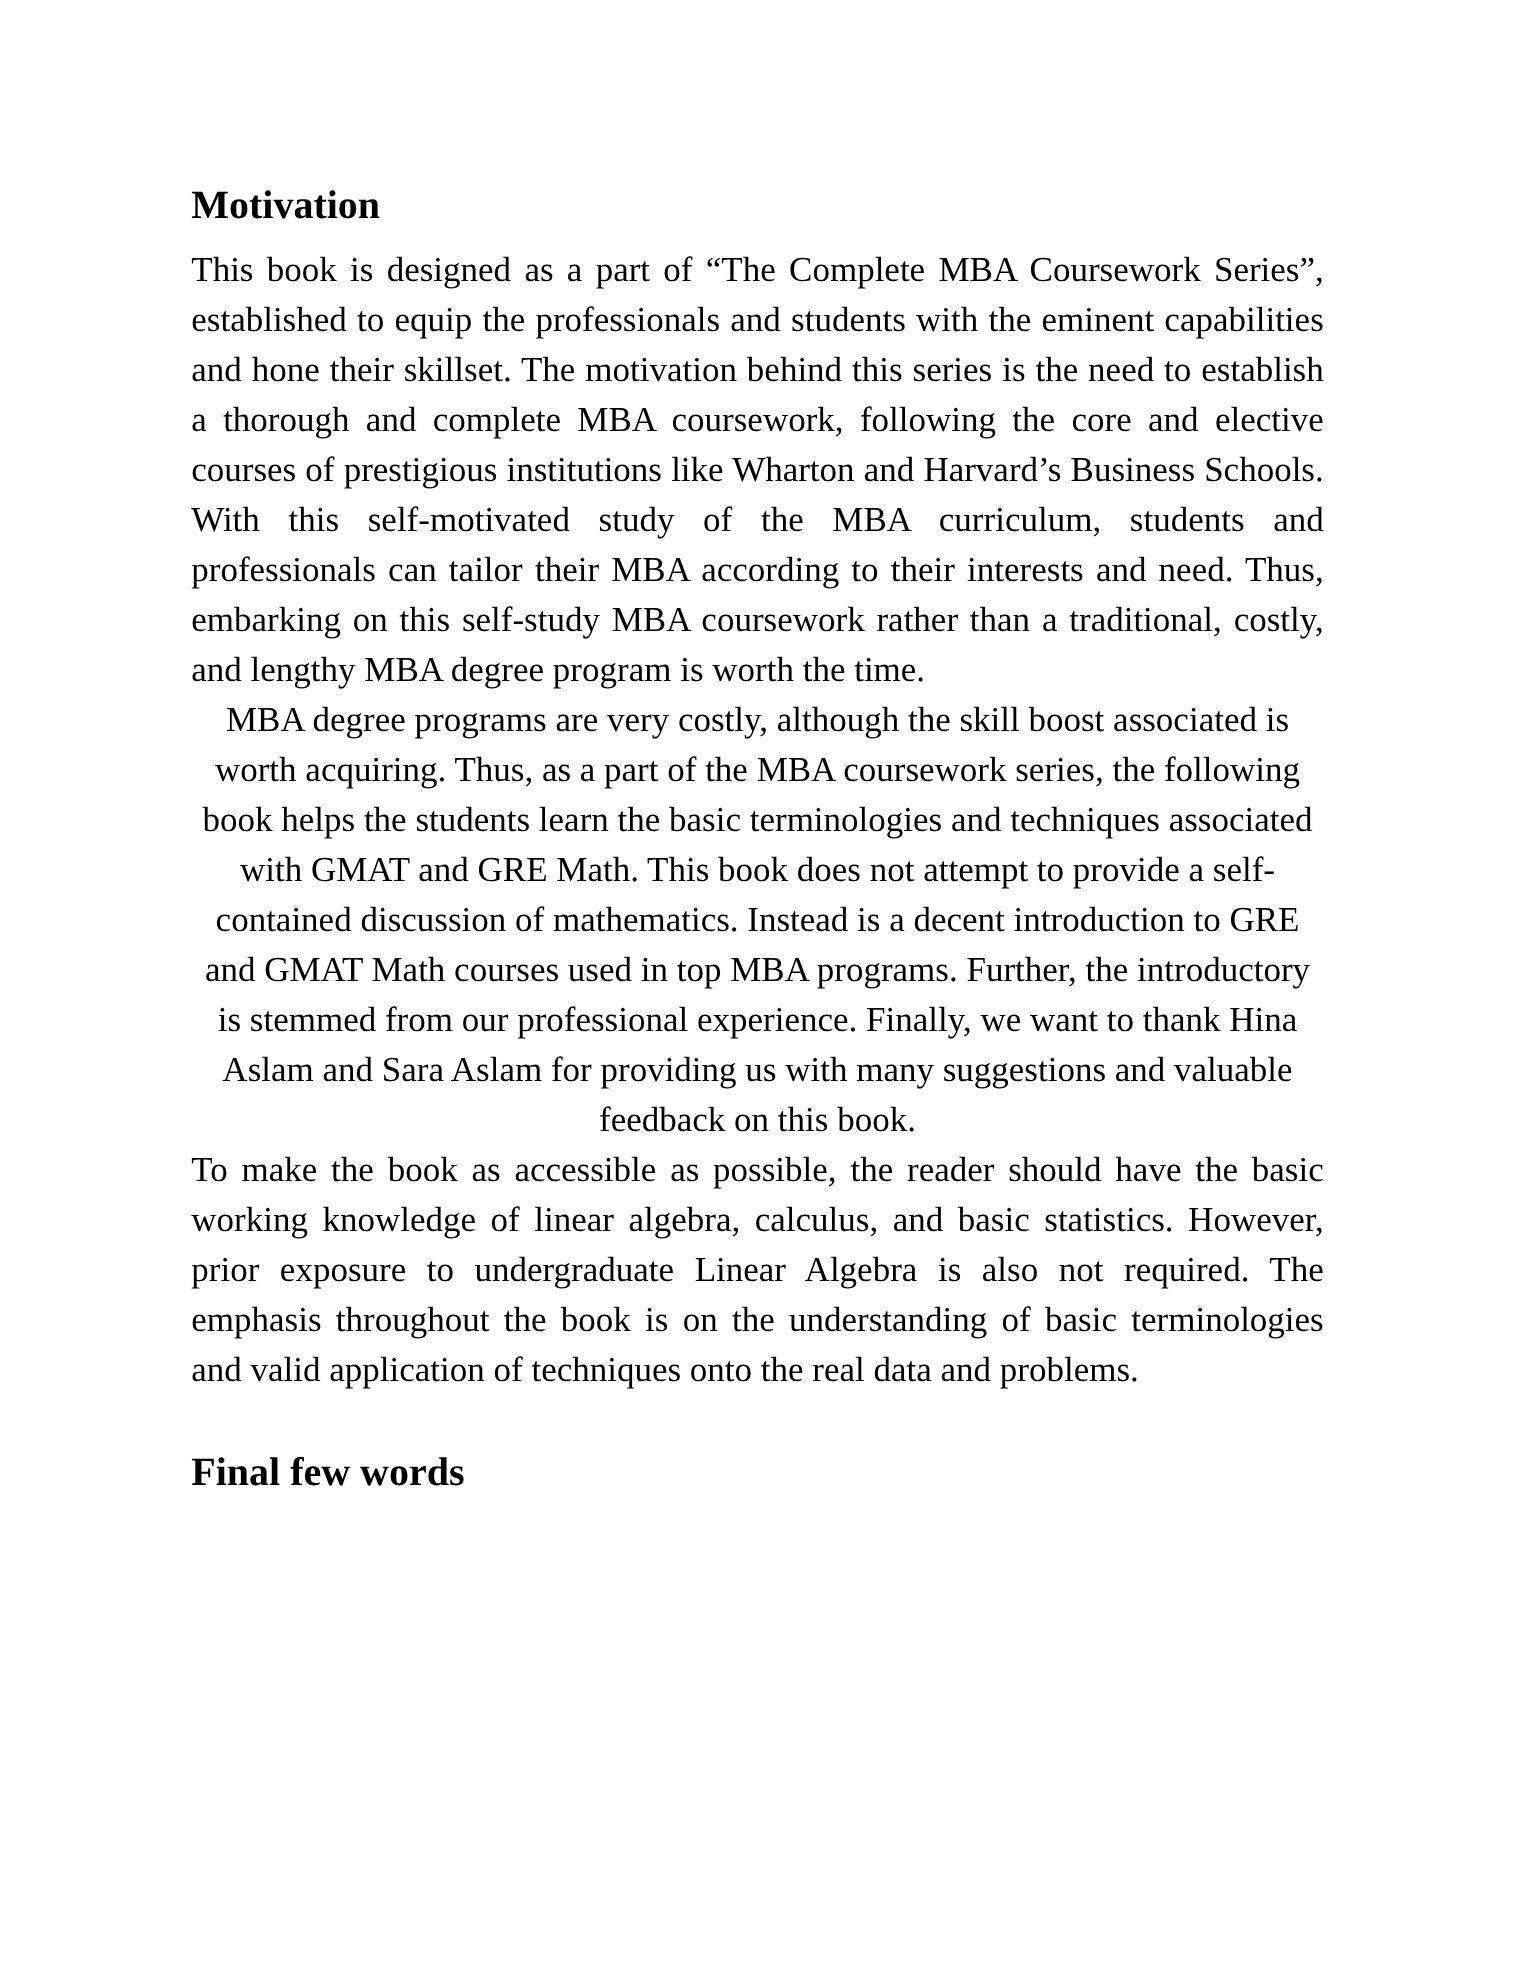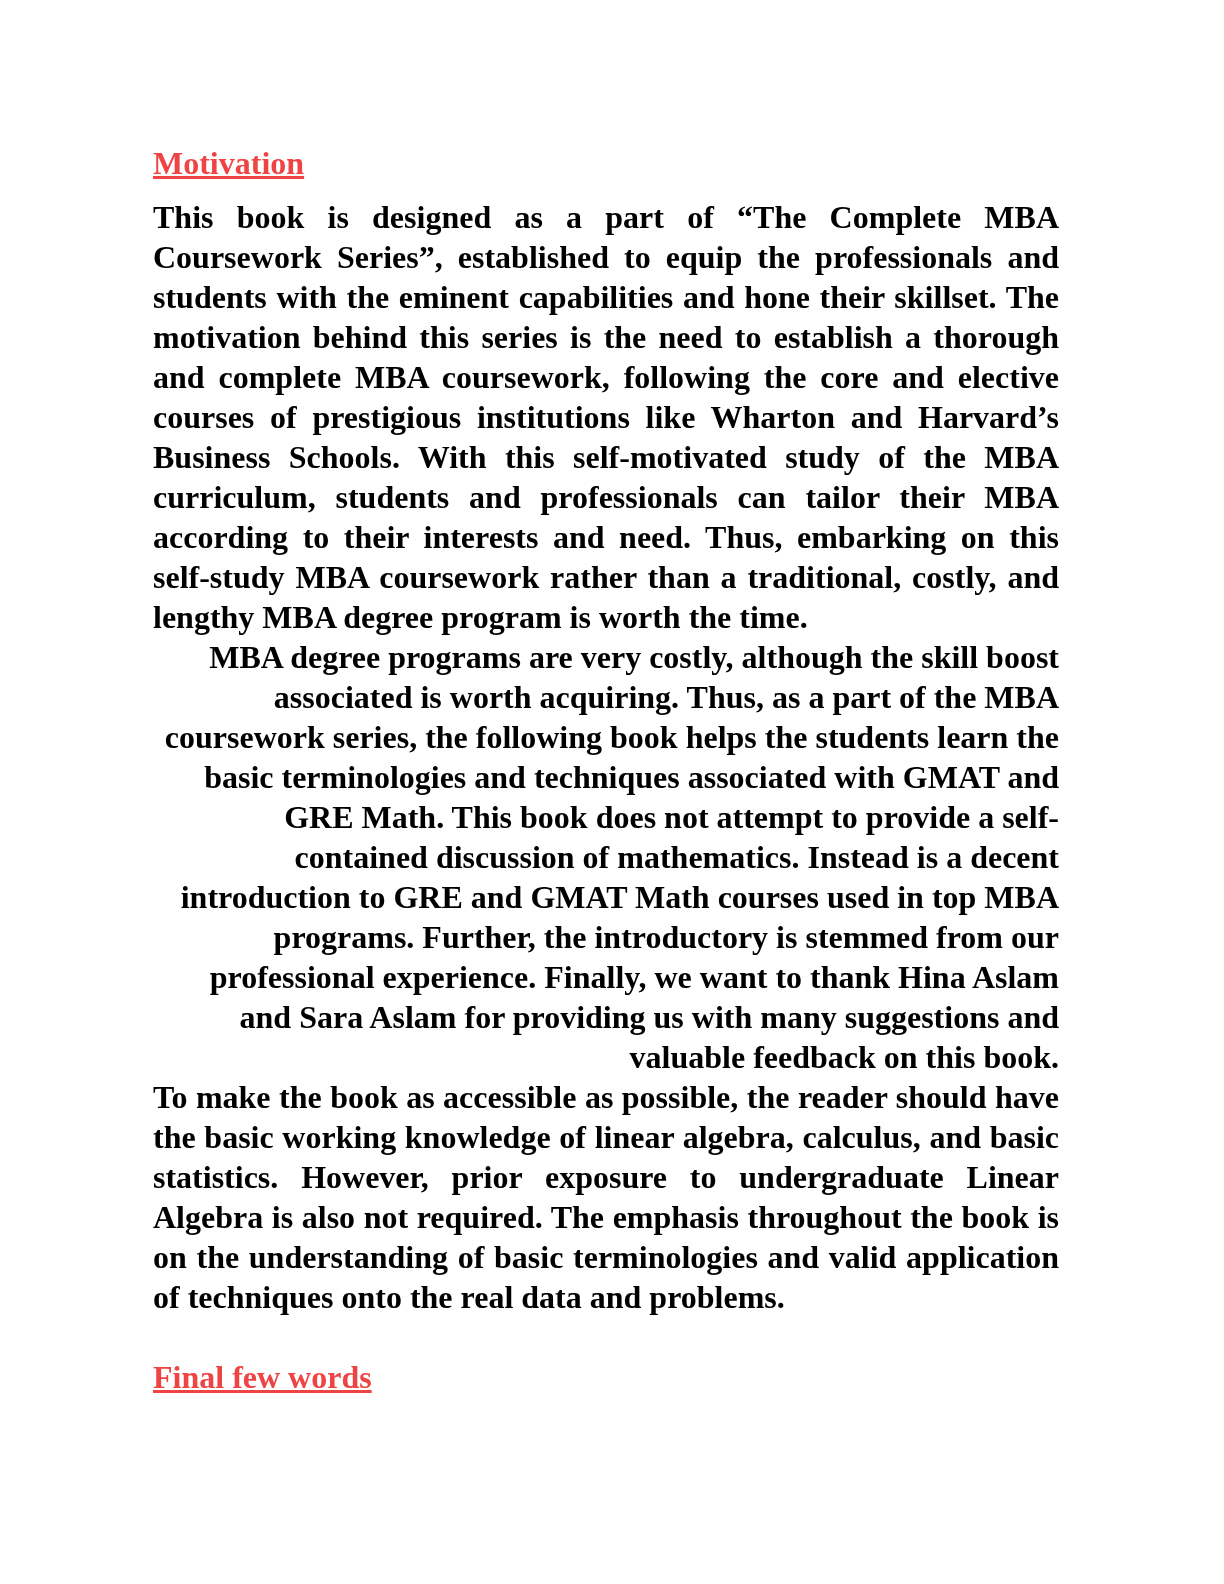--- a/index.html
+++ b/index.html
@@ -9,33 +9,31 @@
       left: 153px;
       top: 140px;
       width: 906px;
       font-family: "Liberation Serif", serif;
       color: #000000;
     }
     .heading {
       font-family: "Liberation Serif", serif;
       font-weight: bold;
       font-size: 32px;
-      color: #ef4444;
+      color: #000000;
       margin: 0;
       line-height: 40px;
-      text-decoration: underline;
     }
     .para {
-      font-size: 32px;
+      font-size: 28px;
       line-height: 40px;
       margin: 0;
-      font-weight: bold;
     }
     .justify { text-align: justify; text-align-last: left; }
-    .left { text-align: right; }
+    .left { text-align: center; }
     #h-motivation { margin-top: 3px; margin-bottom: 14px; }
     #h-prereq { margin-top: 6px; margin-bottom: 0; }
     #h-final { margin-top: 40px; }
   </style>
 </head>
 <body>
 
 <div class="page">
   <h2 id="h-motivation" class="heading">Motivation</h2>
   <p class="para justify">This book is designed as a part of “The Complete MBA Coursework Series”, established to equip the professionals and students with the eminent capabilities and hone their skillset. The motivation behind this series is the need to establish a thorough and complete MBA coursework, following the core and elective courses of prestigious institutions like Wharton and Harvard’s Business Schools. With this self-motivated study of the MBA curriculum, students and professionals can tailor their MBA according to their interests and need. Thus, embarking on this self-study MBA coursework rather than a traditional, costly, and lengthy MBA degree program is worth the time.</p>

